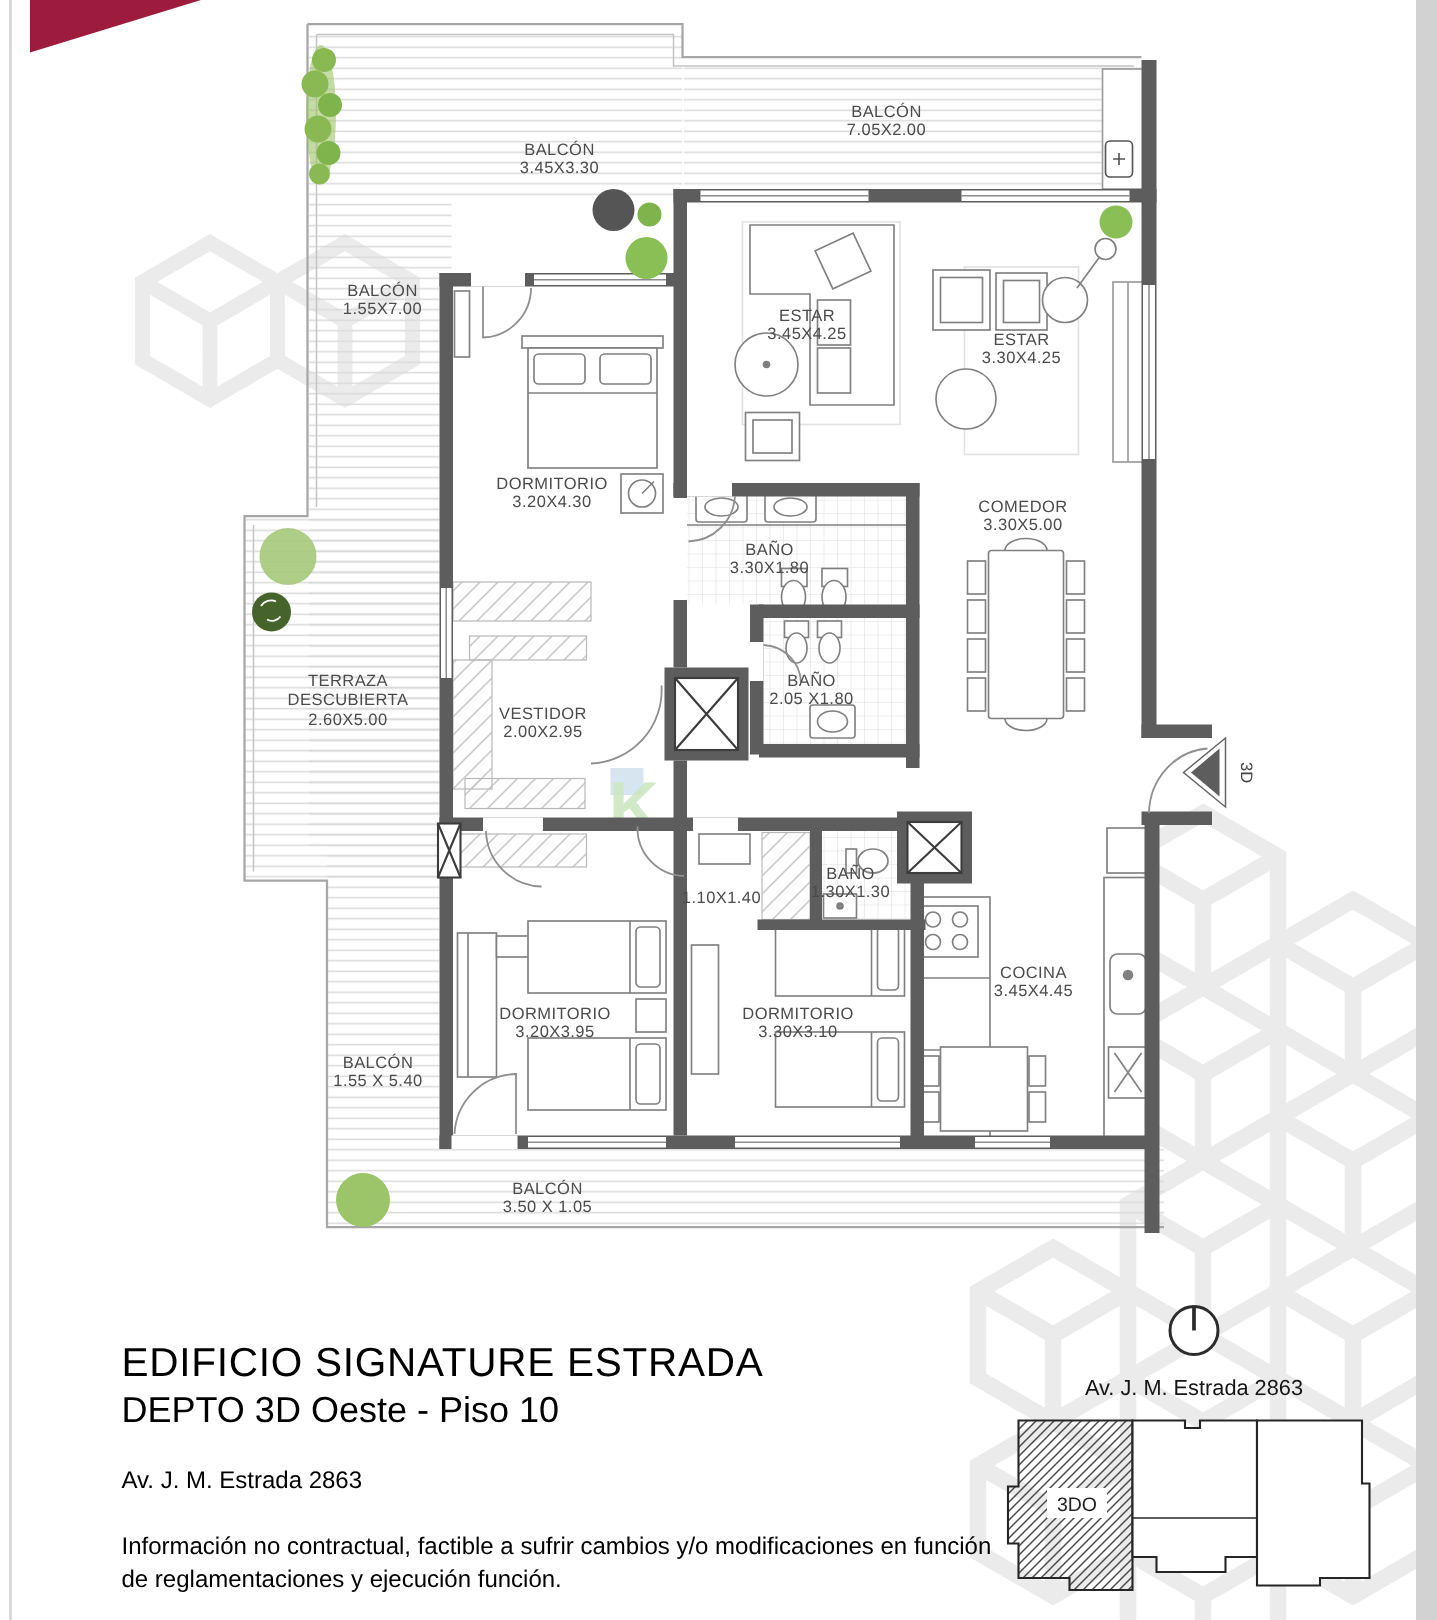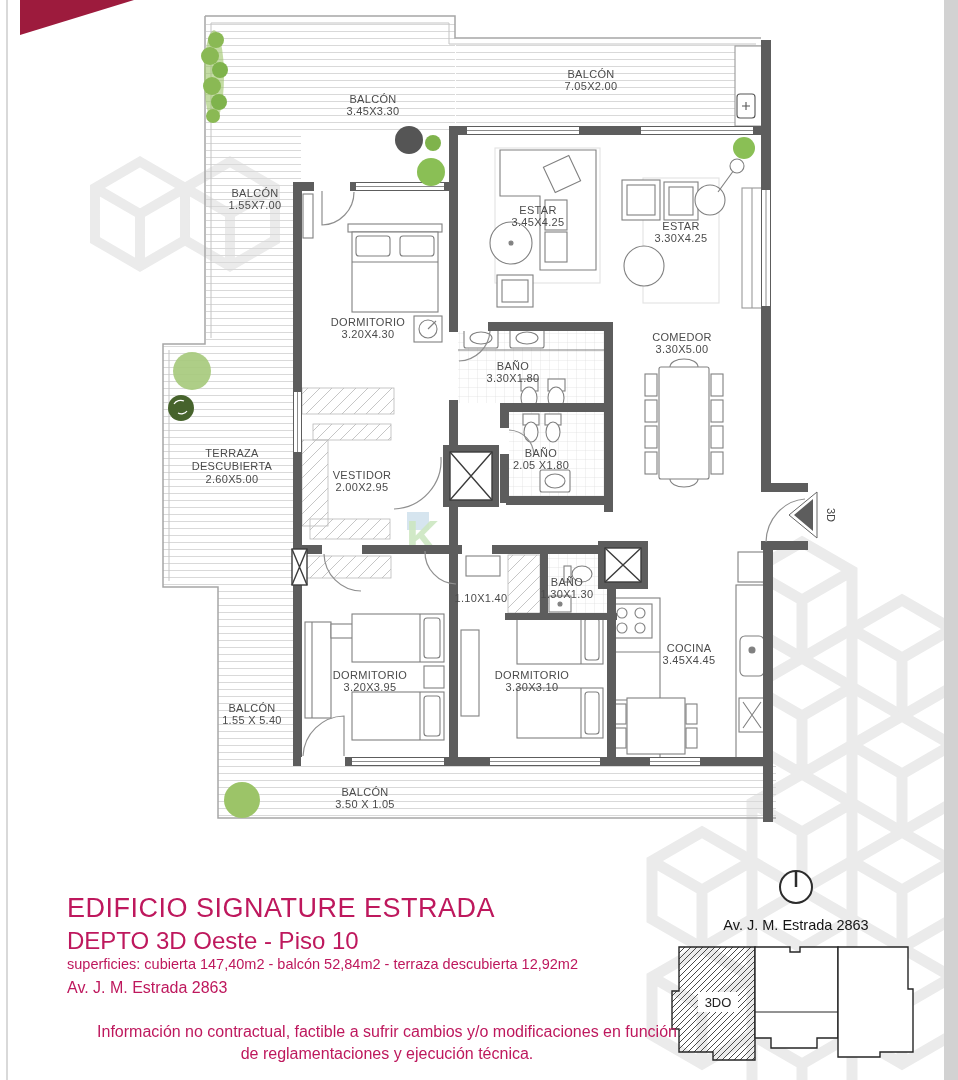--- a/index.html
+++ b/index.html
@@ -1,21 +1,21 @@
 <!DOCTYPE html>
 <html><head>
 <meta charset="utf-8">
 <style>
   html,body{margin:0;padding:0;background:#ffffff;}
   .page{position:relative;width:958px;height:1080px;background:#fff;overflow:hidden;
         font-family:"Liberation Sans",sans-serif;}
   .page svg{position:absolute;left:0;top:0;}
   svg text{font-family:"Liberation Sans",sans-serif;}
   .room-label{font-size:11px;fill:#4b4b4b;letter-spacing:.3px;text-anchor:middle;}
-  .textblock{position:absolute;left:67px;color:#be185d;text-align:center;}
+  .textblock{position:absolute;left:81px;color:#000000;}
   .tb-title{top:893px;font-size:27px;letter-spacing:.5px;}
   .tb-subtitle{top:927px;font-size:24px;}
   .tb-surfaces{top:956px;font-size:14.5px;}
   .tb-address{top:979px;font-size:16px;}
   .tb-disclaimer{top:1021px;font-size:16px;line-height:1.4;width:640px;}
 </style>
 </head>
 <body>
 
 <div class="page">
@@ -384,19 +384,18 @@
     <path d="M755,947 H790 V952 H800 V947 H838 V1038 H817 V1048 H771 V1038 H755 Z" fill="#ffffff" stroke="#262626" stroke-width="1.4"></path>
     <line x1="755" y1="1012" x2="838" y2="1012" stroke="#262626" stroke-width="1"></line>
     <path d="M838,947 H908 V989 H913 V1052 H880 V1057 H838 Z" fill="#ffffff" stroke="#262626" stroke-width="1.4"></path>
     <rect x="698" y="992" width="40" height="20" fill="#ffffff"></rect>
     <text x="718" y="1007" text-anchor="middle" font-size="13" fill="#222">3DO</text>
   </g>
 </svg>
 
 <div class="textblock tb-title">EDIFICIO SIGNATURE ESTRADA</div>
 <div class="textblock tb-subtitle">DEPTO 3D  Oeste - Piso 10</div>
-<div class="textblock tb-surfaces">superficies: cubierta   147,40m2 - balcón 52,84m2 - terraza descubierta 12,92m2</div>
 <div class="textblock tb-address">Av. J. M. Estrada  2863</div>
 <div class="textblock tb-disclaimer">
   <div>Información no contractual, factible a sufrir cambios y/o modificaciones en función</div>
-  <div>de reglamentaciones y ejecución técnica.</div>
+  <div>de reglamentaciones y ejecución función.</div>
 </div>
 </div>
 
 </body></html>

